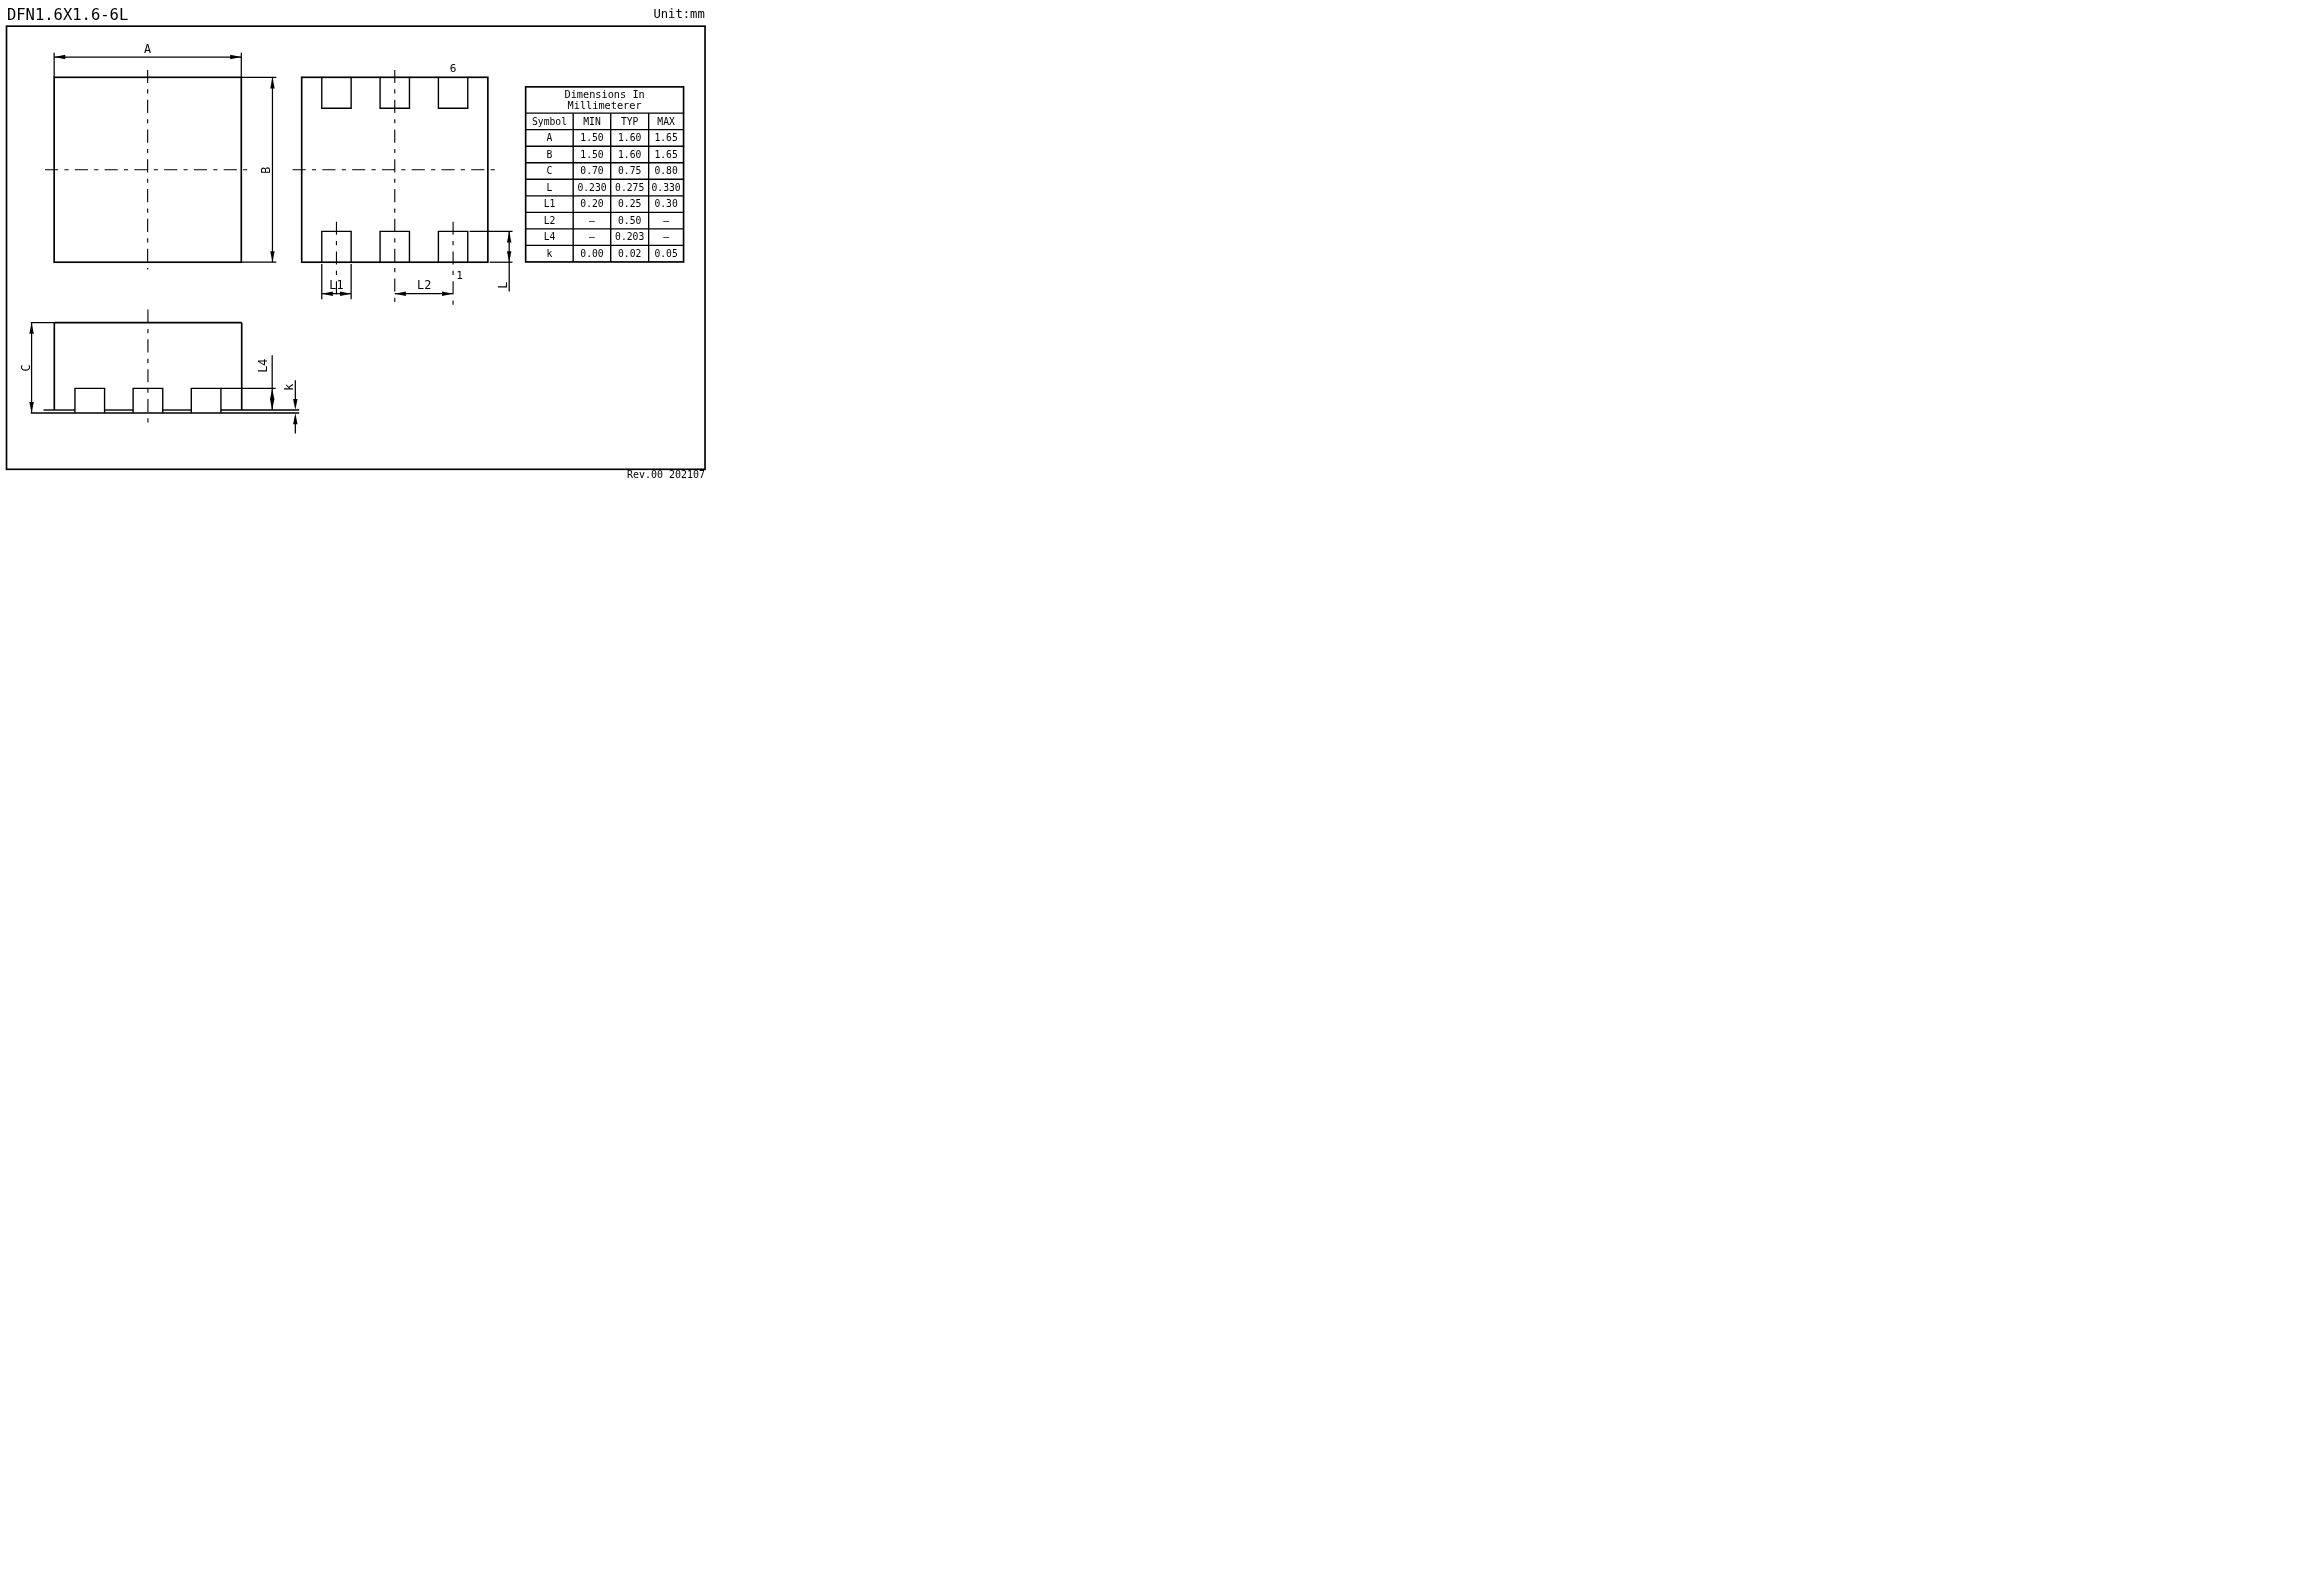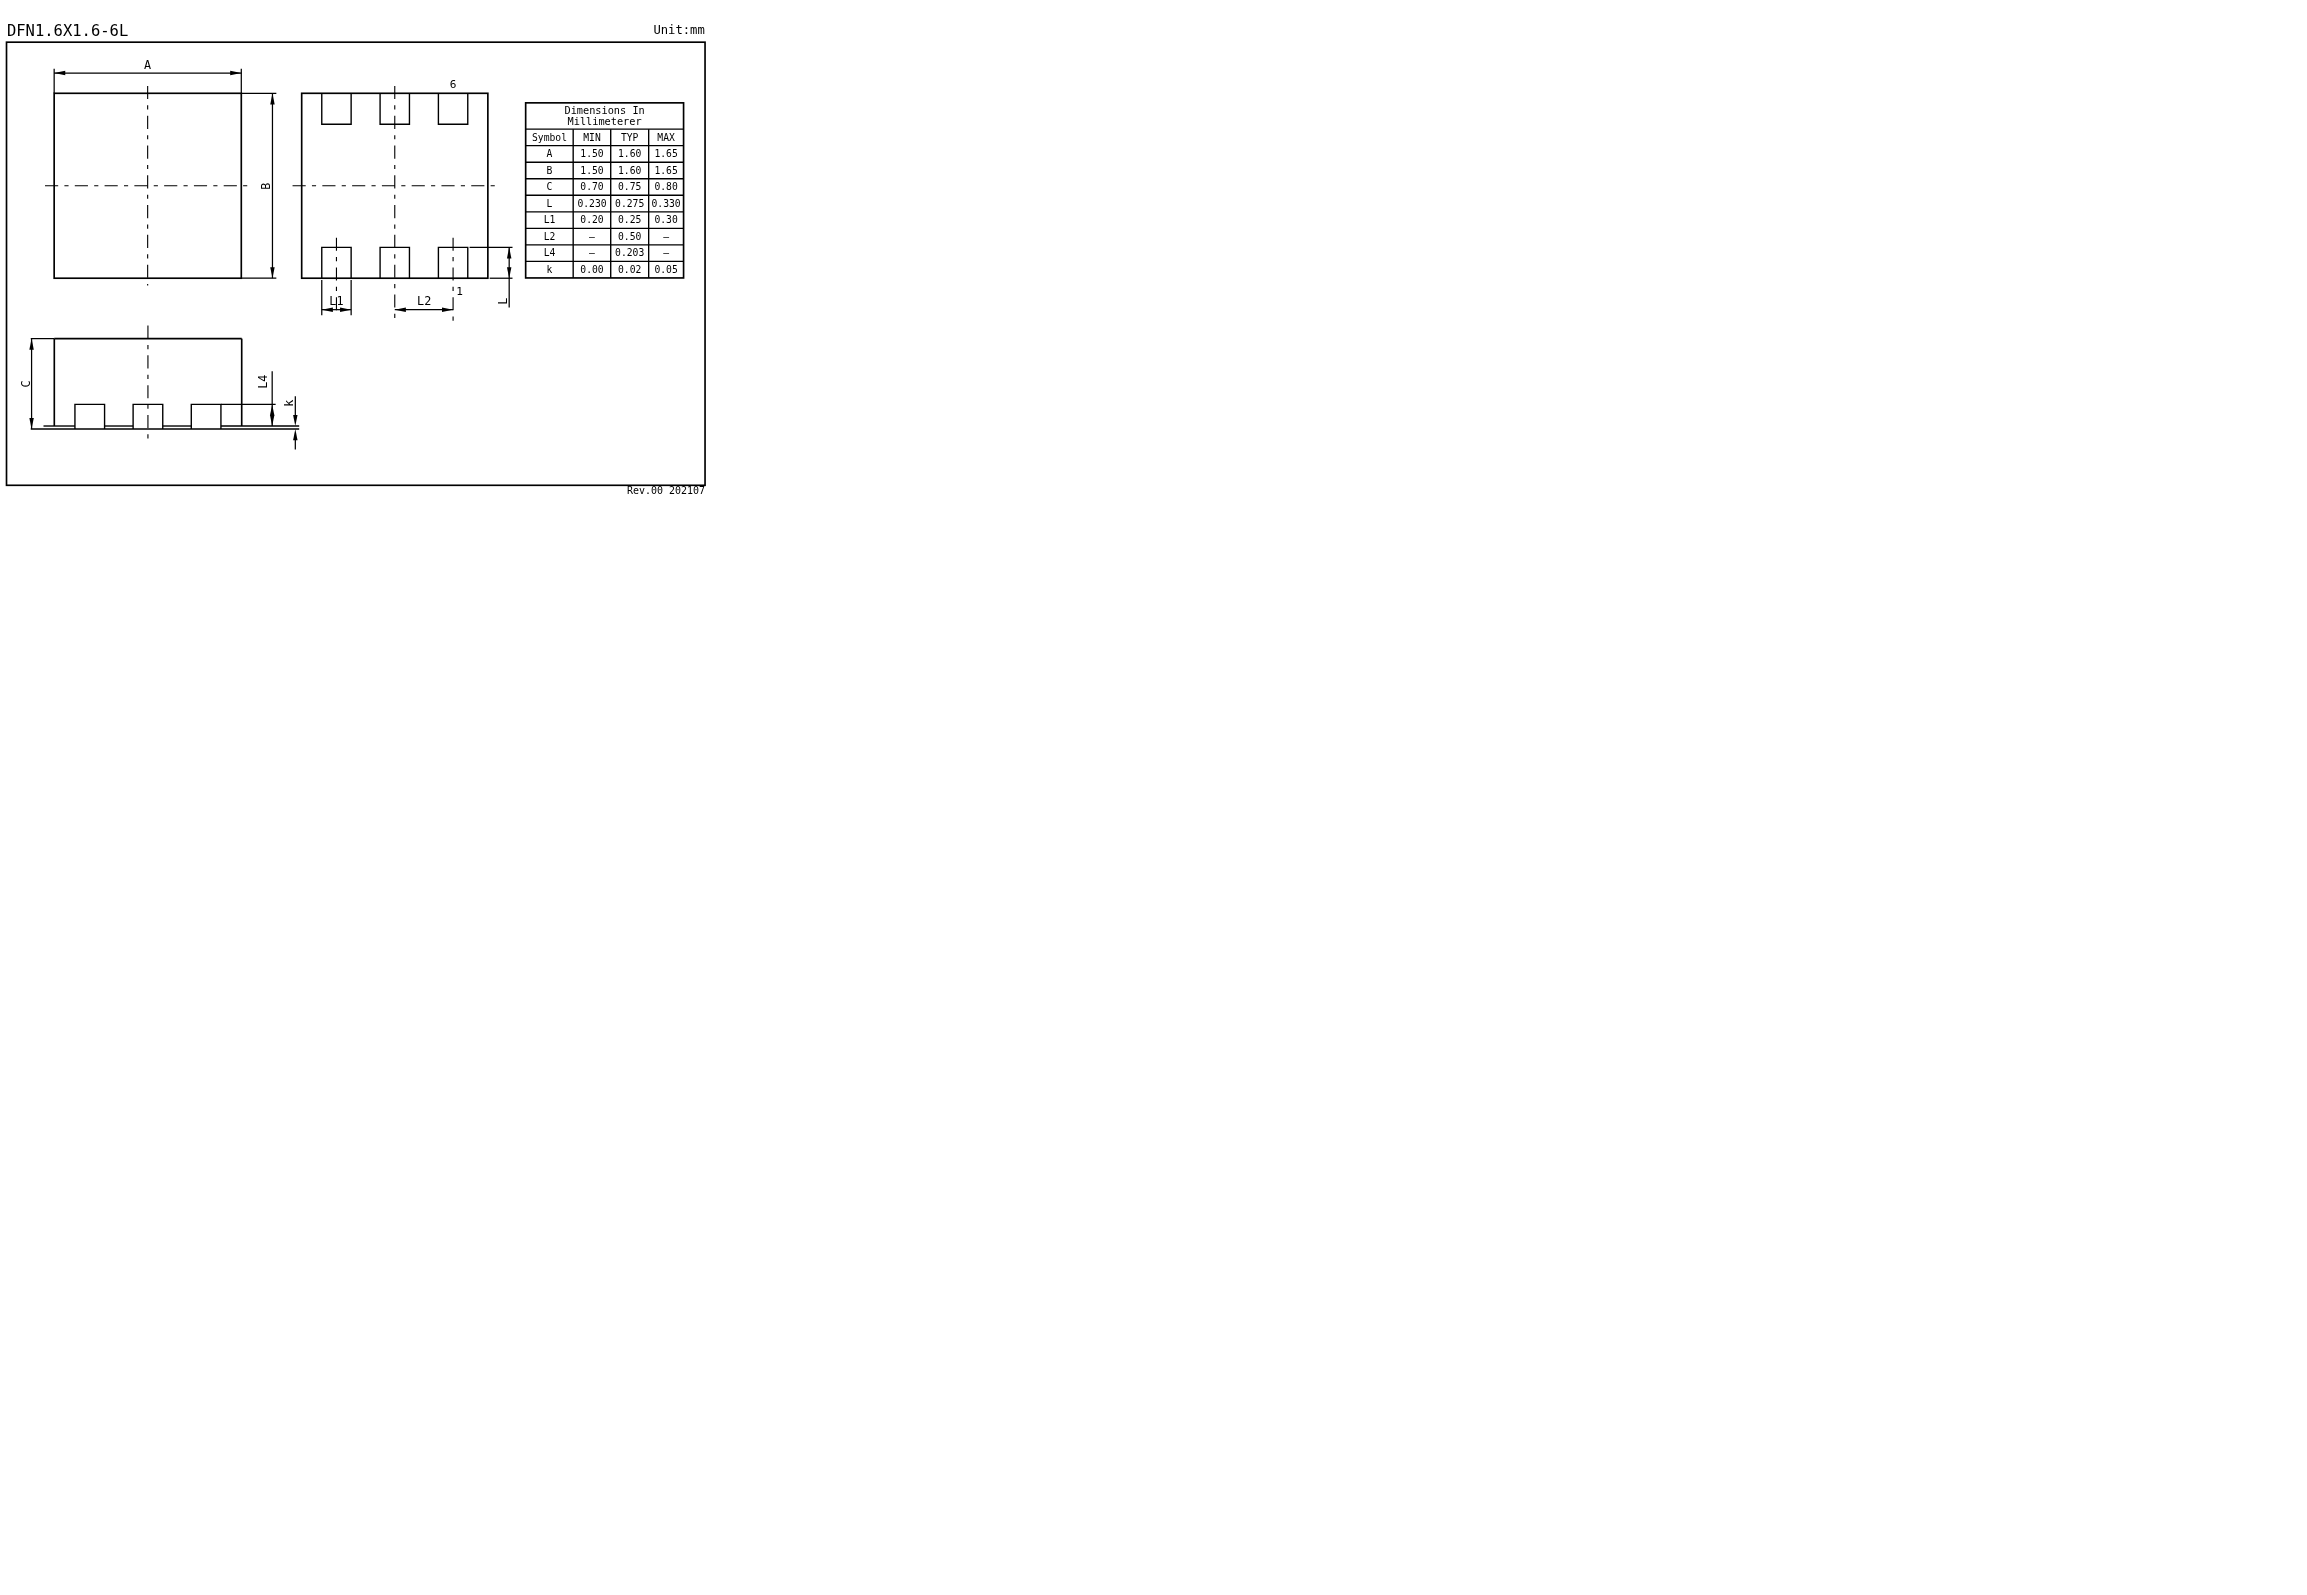--- a/index.html
+++ b/index.html
@@ -1,16 +1,16 @@
 <!DOCTYPE html>
 <html style="font-size:7.4px"><head>
 <meta charset="utf-8">
 <style>
   html,body { margin:0; padding:0; background:#ffffff; }
-  .stage { position:relative; width:711px; height:479px; background:#ffffff; overflow:hidden;margin-top:16px; }
+  .stage { position:relative; width:711px; height:479px; background:#ffffff; overflow:hidden; }
   .stage svg { position:absolute; left:0; top:0; width:100%; height:100%; }
   svg text { fill:#000; font-family:"DejaVu Sans Mono","Liberation Mono",monospace; }
   .outline { stroke:#000; stroke-width:12; fill:none; }
   .mid     { stroke:#000; stroke-width:10; fill:none; }
   .thin    { stroke:#000; stroke-width:9;  fill:none; }
   .dash    { stroke:#000; stroke-width:8;  fill:none; stroke-dasharray:95 45 30 45; }
   .grid    { stroke:#000; stroke-width:10; fill:none; }
   .arrow   { fill:#000; stroke:none; }
   .t-title { font-size:112px; }
   .t-unit  { font-size:88px; }

